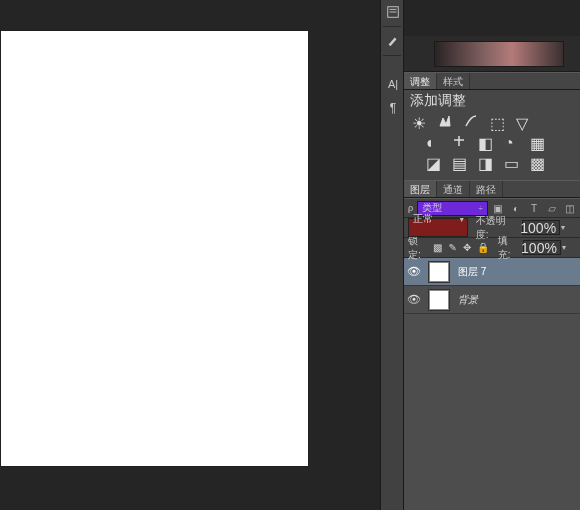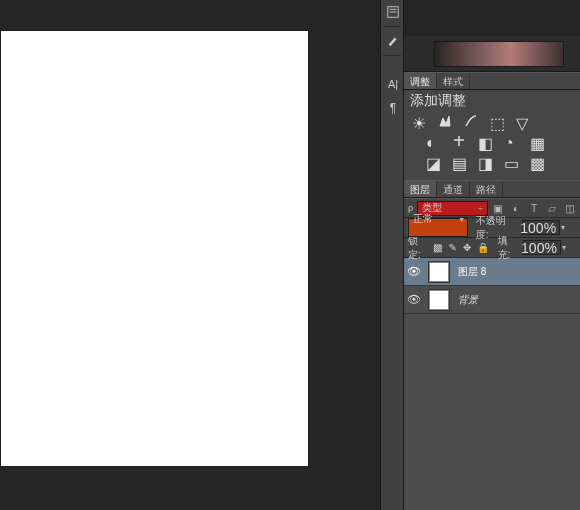--- a/index.html
+++ b/index.html
@@ -15,25 +15,25 @@
 .tabbar { height:18px; background:#454545; border-top:1px solid #5a5a5a; border-bottom:1px solid #1a1a1a; display:flex; font-size:10px; color:#ccc; }
 .tab { padding:2px 6px; border-right:1px solid #333; cursor:pointer; }
 .tab.active { background:#535353; color:#e6e6e6; }
 .panel-head { height:16px; padding:2px 6px; font-size:14px; color:#ddd; background:#464646; }
 .adj-body { background:#464646; padding:4px 8px 8px 8px; }
 .adj-row { display:flex; gap:12px; align-items:center; height:18px; margin:2px 0; }
 .adj-row span, .adj-row svg { width:14px; height:14px; color:#ddd; fill:#ddd; stroke:#ddd; }
 .icon-row2 { padding-left:14px; }
 .layers-panel { background:#454545; }
 .filter-row { height:20px; background:#434343; border-top:1px solid #5a5a5a; border-bottom:1px solid #2a2a2a; display:flex; align-items:center; padding:0 4px; gap:4px; }
-.fr-input { flex:1 1 auto; height:15px; background:#b91c1c; border:1px solid #1a1a1a; color:#ccc; font-size:10px; padding:4px 4px; display:flex; align-items:center; }
+.fr-input { flex:1 1 auto; height:15px; background:#6d28d9; border:1px solid #1a1a1a; color:#ccc; font-size:10px; padding:4px 4px; display:flex; align-items:center; }
 .fr-icons { display:flex; gap:6px; color:#bbb; }
 .fr-icons span { width:12px; height:12px; display:inline-flex; align-items:center; justify-content:center; font-size:10px; }
 .blend-row, .lock-row { height:20px; background:#434343; border-bottom:1px solid #2a2a2a; display:flex; align-items:center; padding:0 4px; gap:4px; font-size:10px; color:#ccc; }
-.select-box { height:15px; background:#c2410c; border:1px solid #222; color:#ddd; padding:0 16px 17px 4px; font-size:10px; display:flex; align-items:center; position:relative; }
+.select-box { height:15px; background:#7f1d1d; border:1px solid #222; color:#ddd; padding:0 16px 17px 4px; font-size:10px; display:flex; align-items:center; position:relative; }
 .select-box::after { content:"▾"; position:absolute; right:3px; font-size:8px; color:#bbb; }
 .blend-row .select-box.blend { width:60px; }
 .pct-input { width:38px; height:15px; background:#3b3b3b; border:1px solid #222; color:#ddd; font-size:14px; display:flex; align-items:center; justify-content:flex-end; padding:0 3px; position:relative; }
 .pct-input::after { content:"▾"; position:absolute; right:-12px; width:10px; font-size:8px; color:#bbb; }
 .spacer { flex:1; }
 .lock-icons { display:flex; gap:6px; align-items:center; }
 .lock-icons span { font-size:10px; color:#ccc; }
 .layer-list { background:#4d4d4d; }
 .layer-item { height:28px; display:flex; align-items:center; border-bottom:1px solid #383838; font-size:10px; color:#ddd; }
 .layer-item.sel { background:#6b7b8e; color:#fff; }
@@ -158,21 +158,21 @@
       <span class="spacer"></span>
       <span>填充:</span>
       <div class="pct-input">100%</div>
       <span style="width:12px"></span>
     </div>
 
     <div class="layer-list">
       <div class="layer-item sel">
         <div class="eye">👁</div>
         <div class="thumb"></div>
-        <div class="layer-name">图层 8</div>
+        <div class="layer-name">图层 7</div>
       </div>
       <div class="layer-item">
         <div class="eye">👁</div>
         <div class="thumb"></div>
         <div class="layer-name bg-lock">背景</div>
       </div>
     </div>
   </div>
 
 </div>

